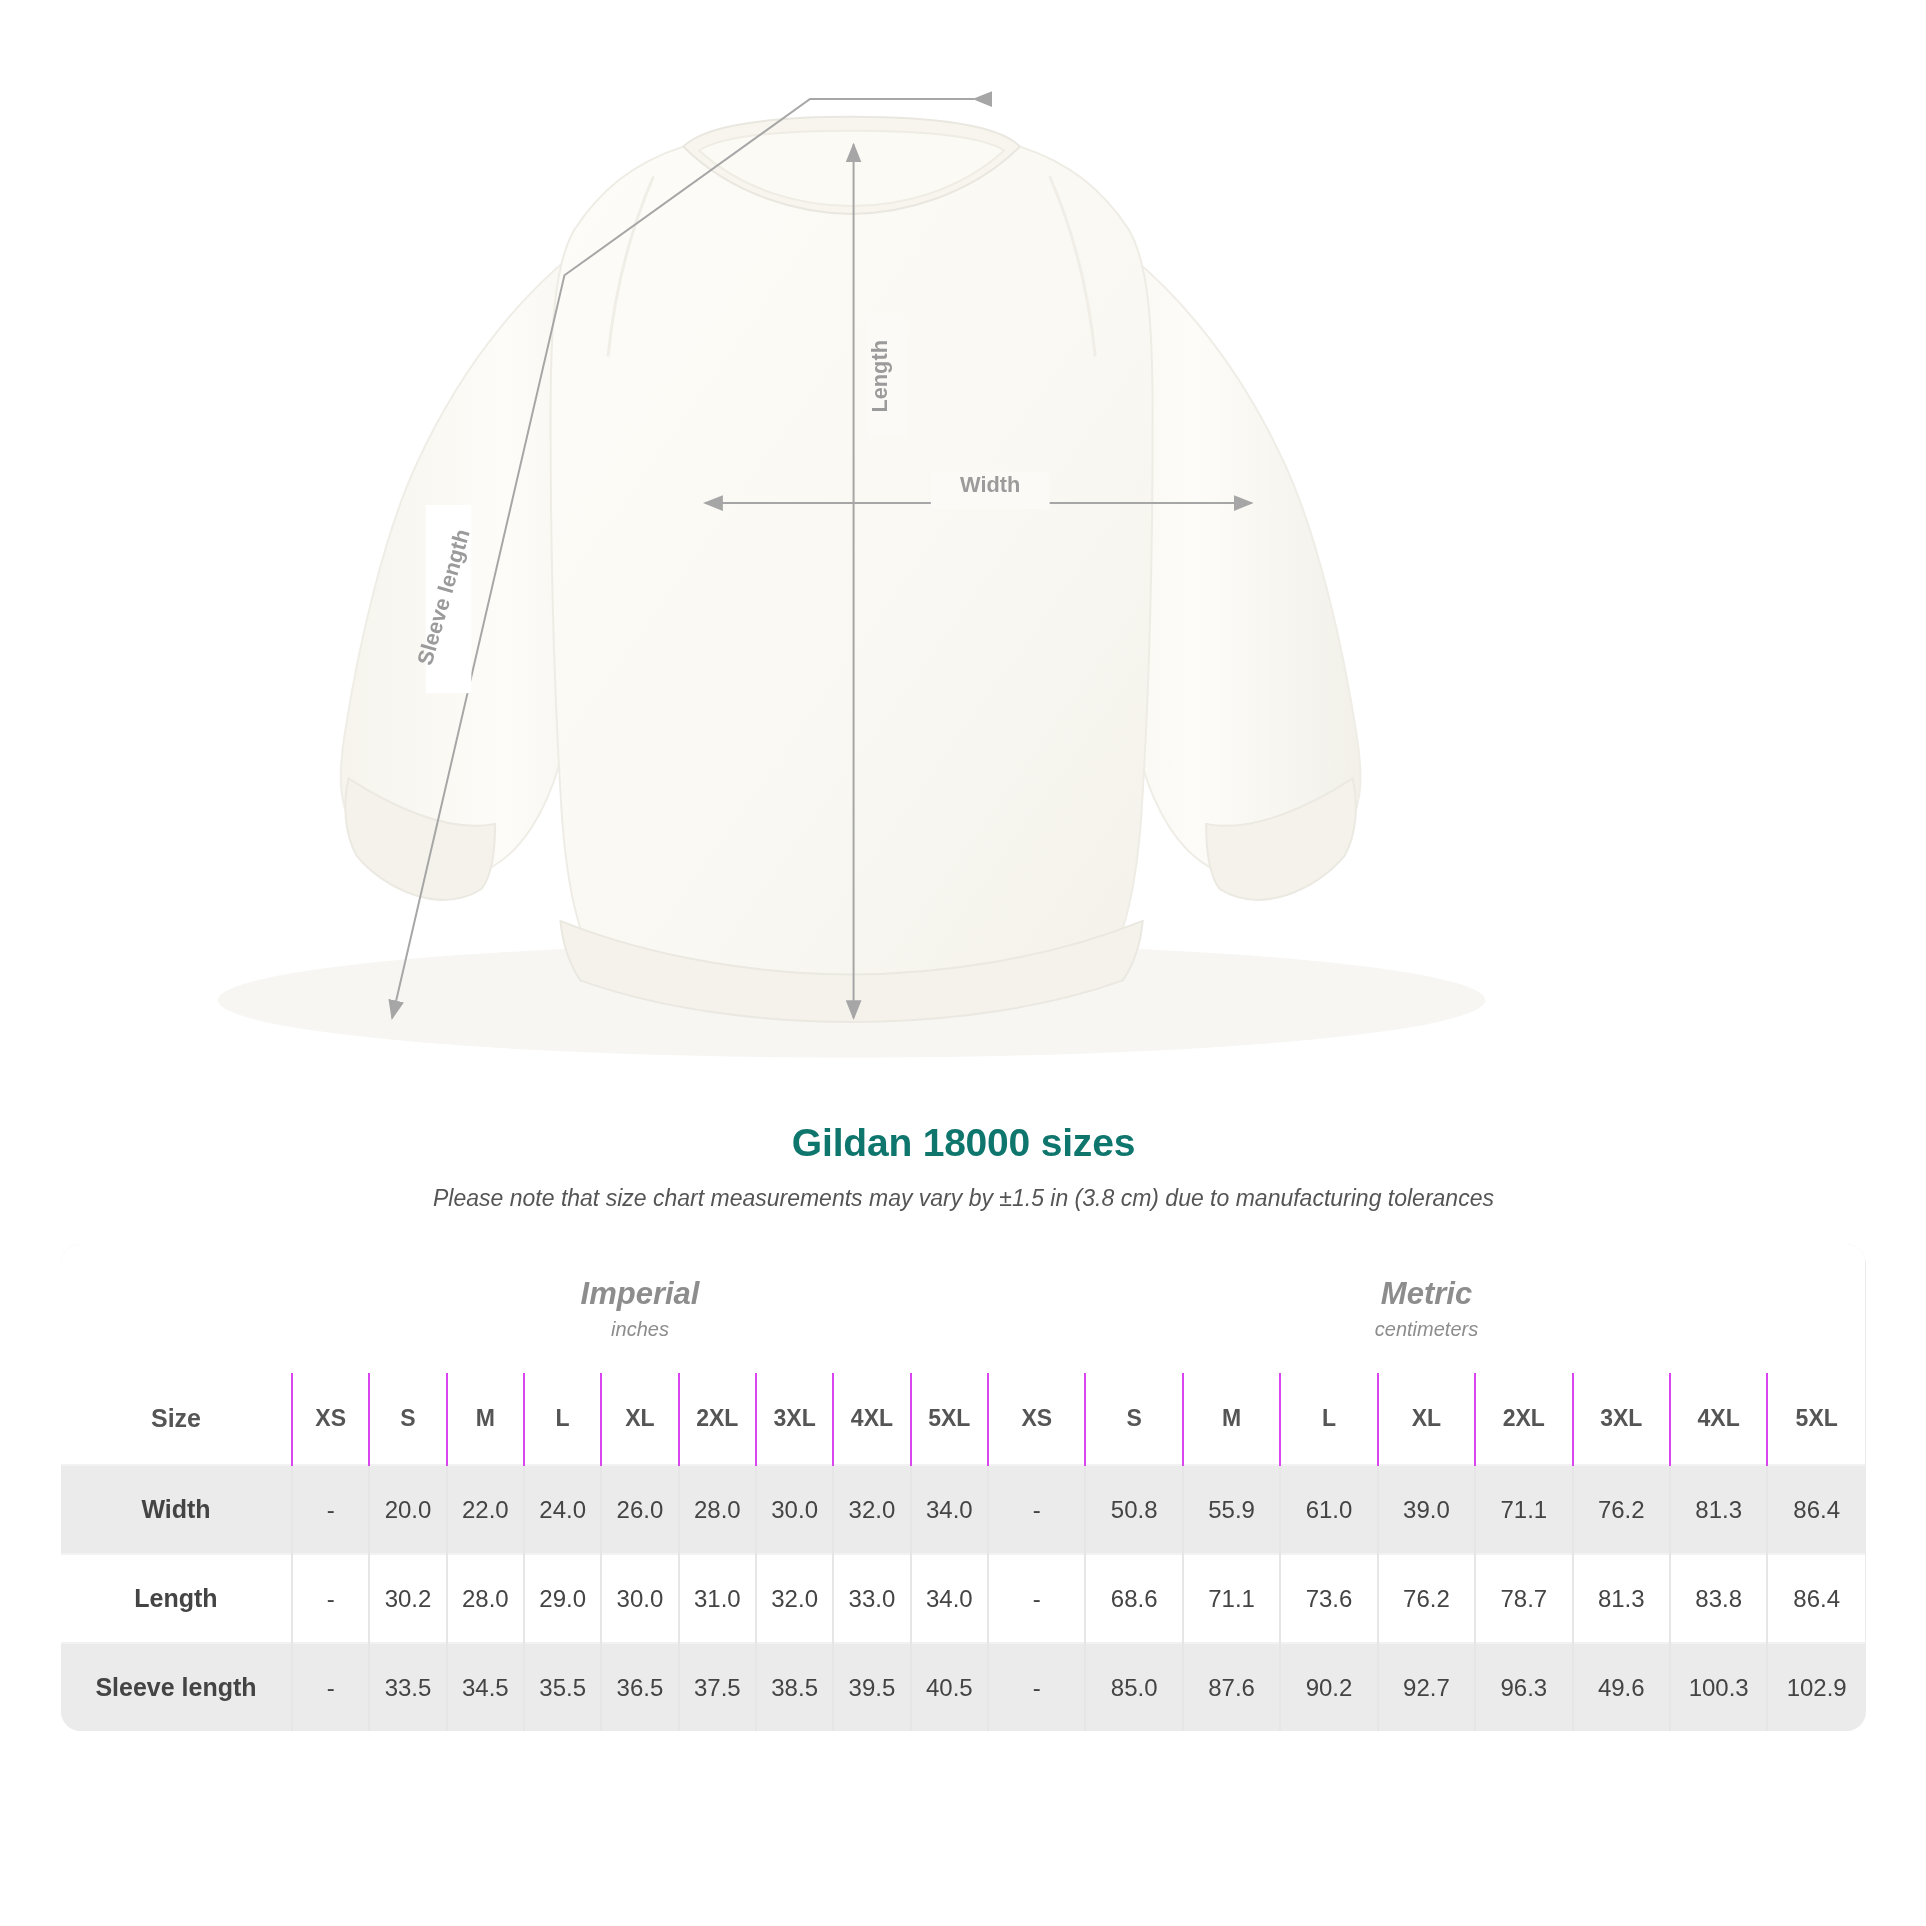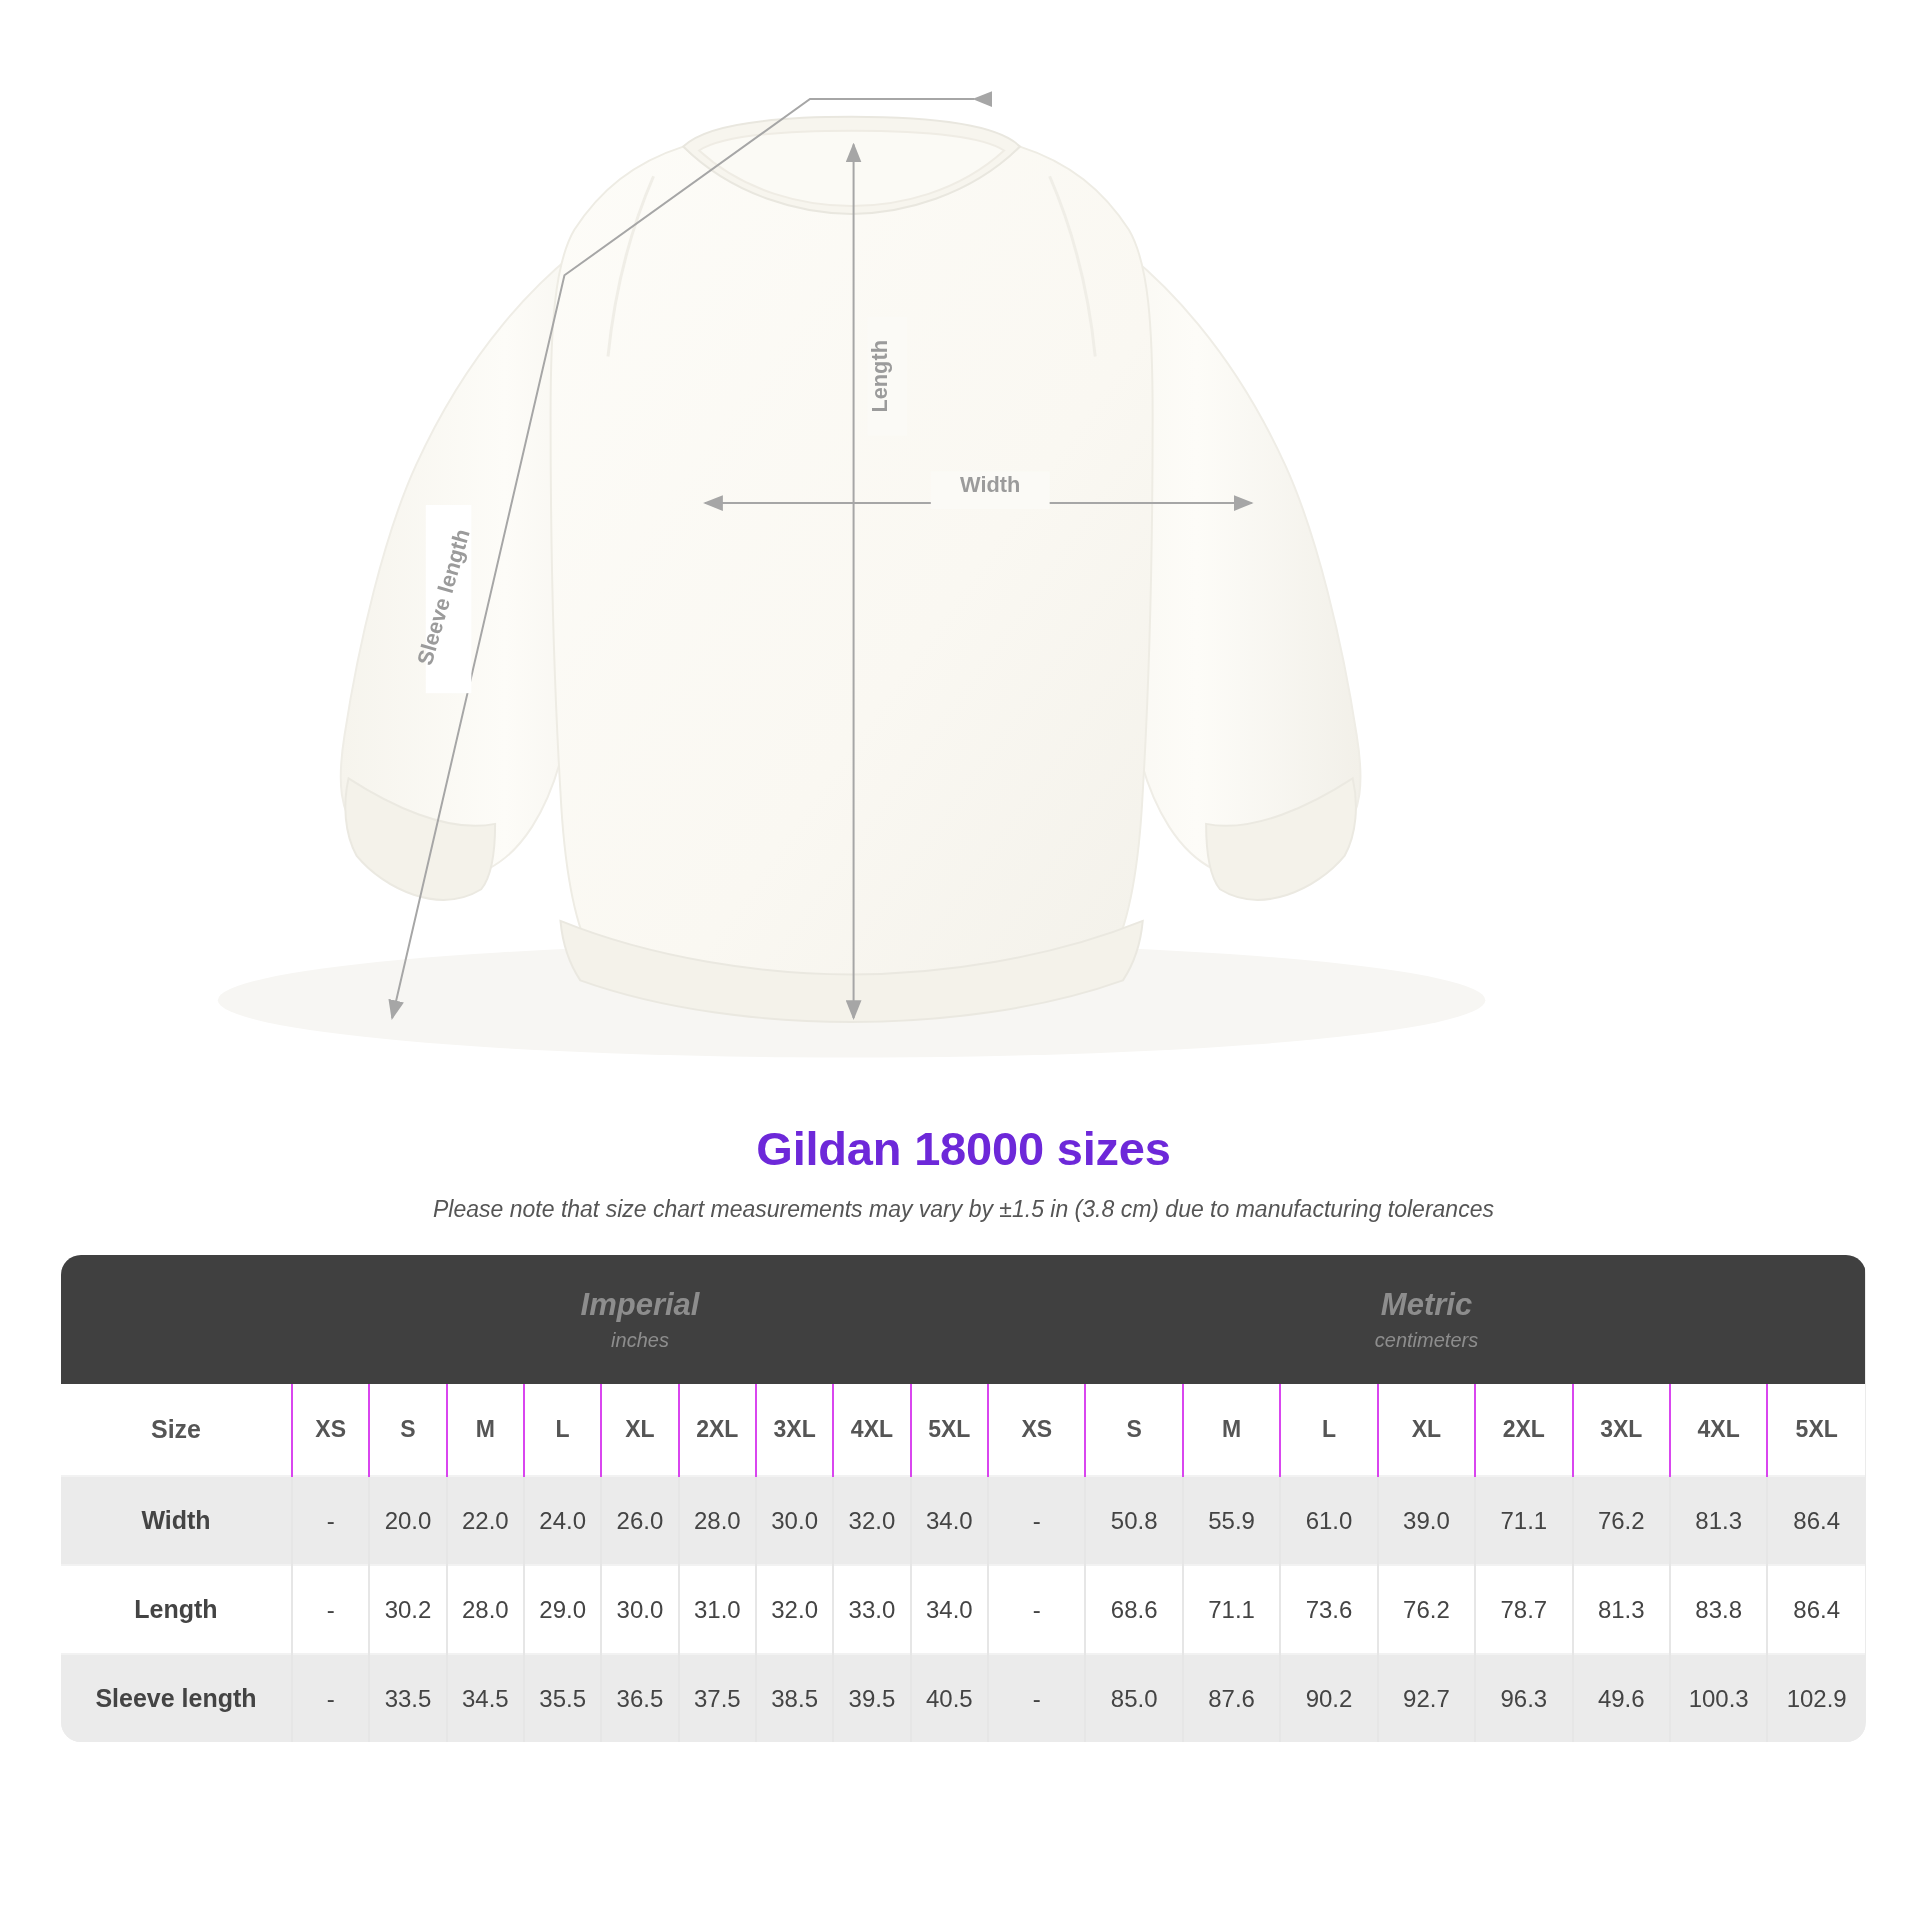--- a/index.html
+++ b/index.html
@@ -32,23 +32,23 @@
     left: 0;
     top: 0;
   }
 
   
   .title-block {
     text-align: center;
     margin-top: 2px;
   }
   .chart-title {
-    font-size: 47px;
-    font-weight: bold;
-    color: #6d28d9;
+    font-size: 39px;
+    font-weight: bold;
+    color: #0f766e;
     letter-spacing: -0.2px;
   }
   .chart-subtitle {
     font-size: 23px;
     font-style: italic;
     color: #555555;
     margin-top: 20px;
     text-align: center;
   }
 
@@ -63,21 +63,21 @@
     border-collapse: collapse;
     width: 1804px;
     table-layout: fixed;
   }
   table.size-table td, table.size-table th {
     padding: 0;
     margin: 0;
   }
   .unit-header {
     height: 129px;
-    background: #404040;
+    background: #ffffff;
     text-align: center;
     vertical-align: middle;
   }
   .unit-name {
     font-size: 31px;
     font-weight: bold;
     font-style: italic;
     color: #8d8d8d;
   }
   .unit-sub {

